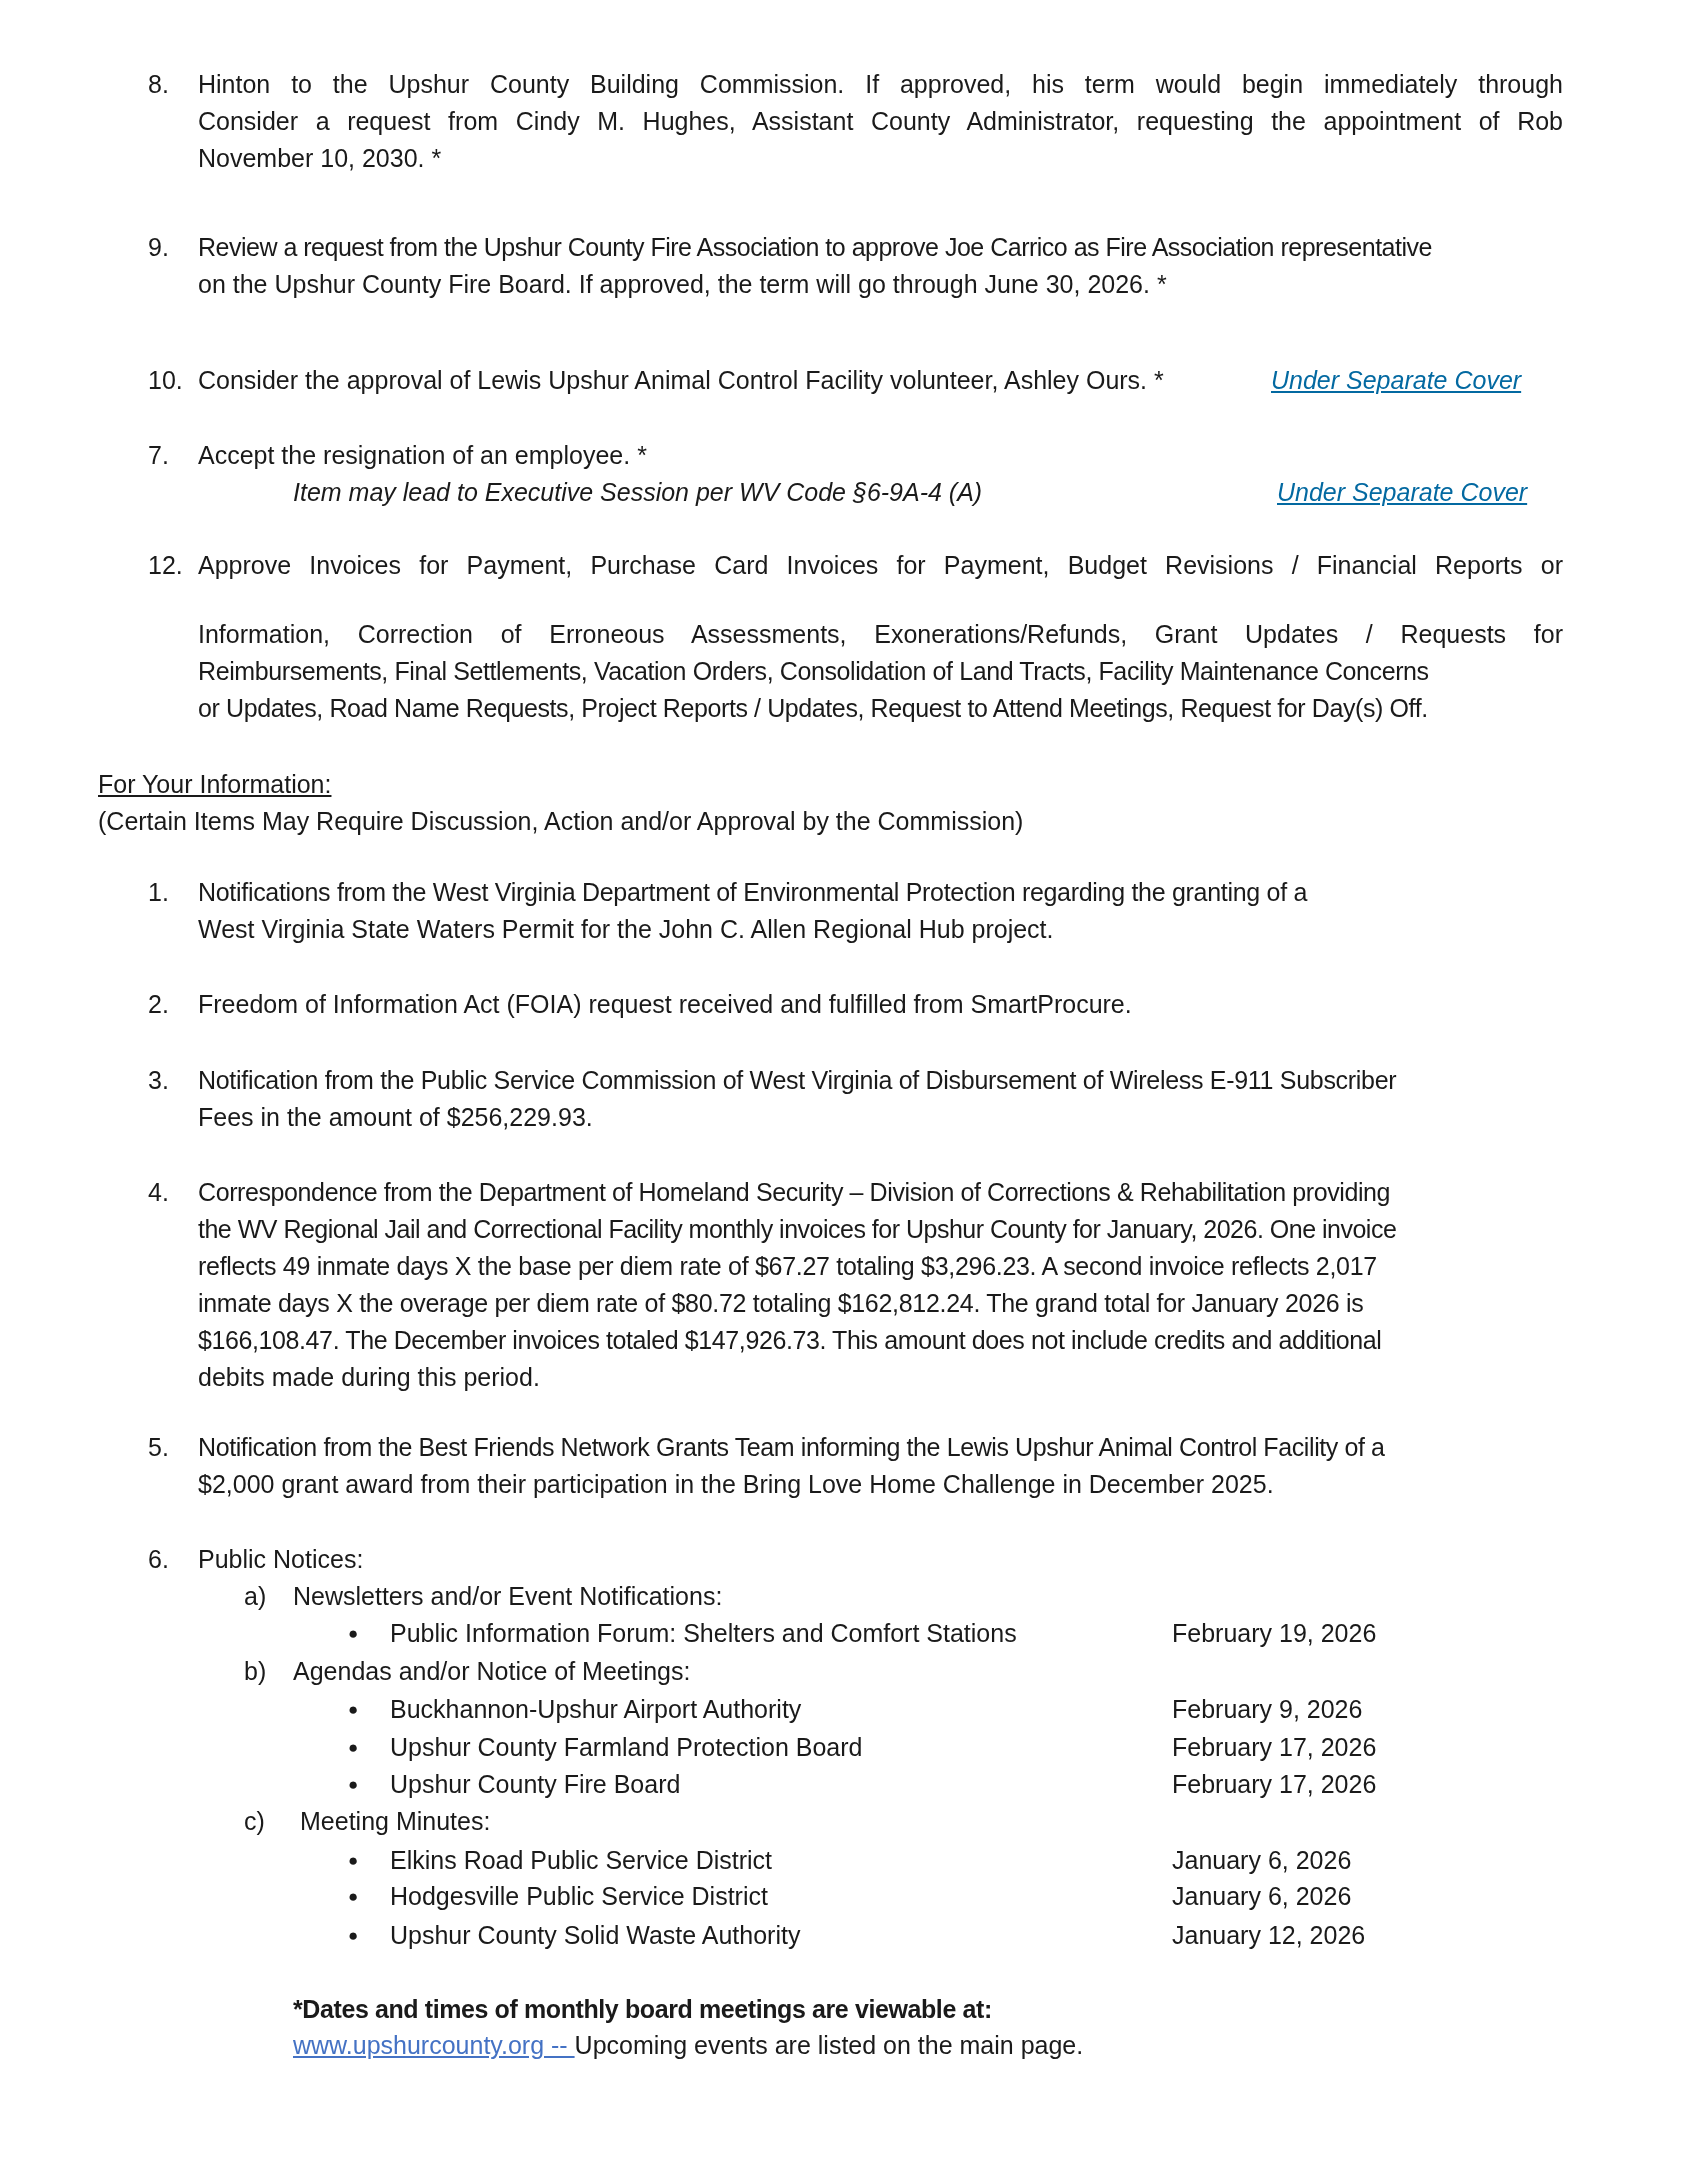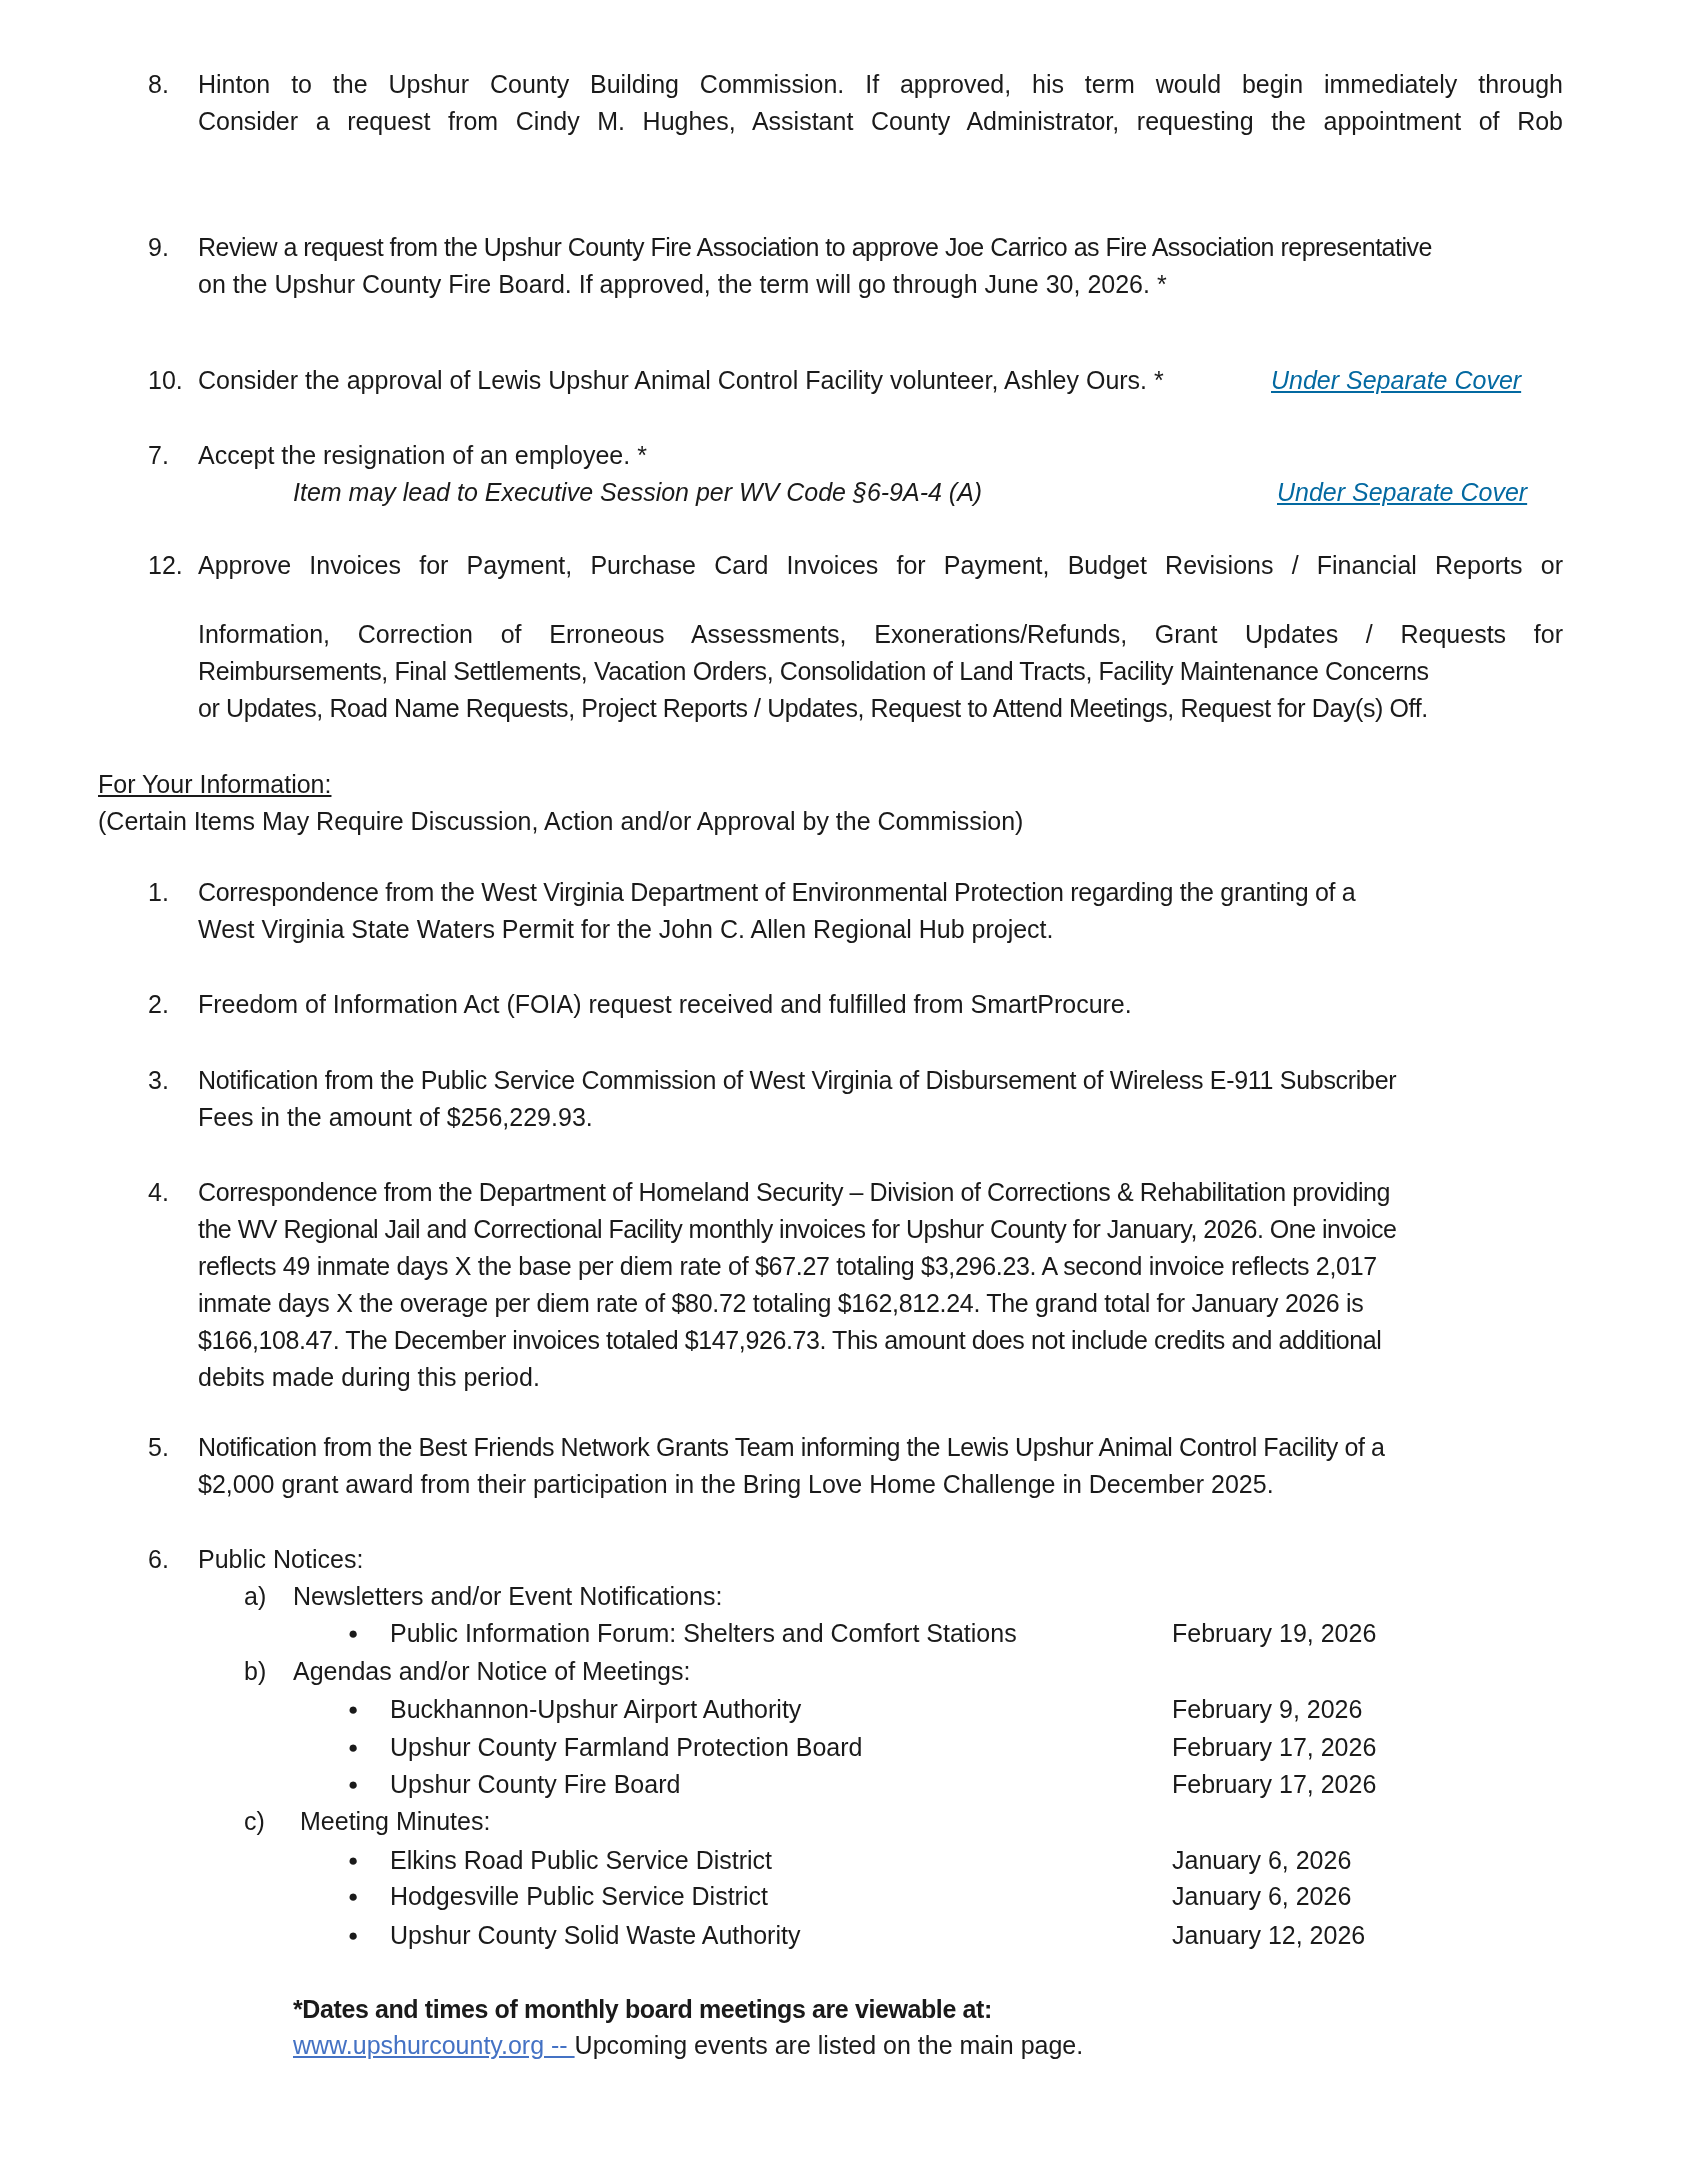--- a/index.html
+++ b/index.html
@@ -20,20 +20,21 @@
   .weblink { color:#4472C4; text-decoration:underline; }
 </style>
 </head>
 <body>
 
 <div>
   <span class="abs num" style="top:66px">8.</span>
   <div class="para" style="top:66px">
     <div style="text-align:justify;text-align-last:justify;">Hinton to the Upshur County Building Commission. If approved, his term would begin immediately through</div>
     <div style="text-align:justify;text-align-last:justify;">Consider a request from Cindy M. Hughes, Assistant County Administrator, requesting the appointment of Rob</div>
+    <div>November 10, 2030. *</div>
   </div>
 </div>
 
 <div>
   <span class="abs num" style="top:229px">9.</span>
   <div class="para" style="top:229px">
     <div style="letter-spacing:-0.5px;white-space:nowrap;">Review a request from the Upshur County Fire Association to approve Joe Carrico as Fire Association representative</div>
     <div>on the Upshur County Fire Board. If approved, the term will go through June 30, 2026. *</div>
   </div>
 </div>
@@ -61,21 +62,21 @@
   </div>
 </div>
 
 <div>
   <span class="abs ul" style="top:766px;left:98px">For Your Information:</span>
   <span class="abs" style="top:803px;left:98px">(Certain Items May Require Discussion, Action and/or Approval by the Commission)</span>
 
   <div>
     <span class="abs num" style="top:874px">1.</span>
     <div class="para left" style="top:874px">
-      <div style="white-space:nowrap;letter-spacing:-0.3px;">Correspondence from the West Virginia Department of Environmental Protection regarding the granting of a</div>
+      <div style="white-space:nowrap;letter-spacing:-0.3px;">Notifications from the West Virginia Department of Environmental Protection regarding the granting of a</div>
       <div>West Virginia State Waters Permit for the John C. Allen Regional Hub project.</div>
     </div>
   </div>
 
   <div>
     <span class="abs num" style="top:986px">2.</span>
     <div class="para left" style="top:986px">
       <div>Freedom of Information Act (FOIA) request received and fulfilled from SmartProcure.</div>
     </div>
   </div>

